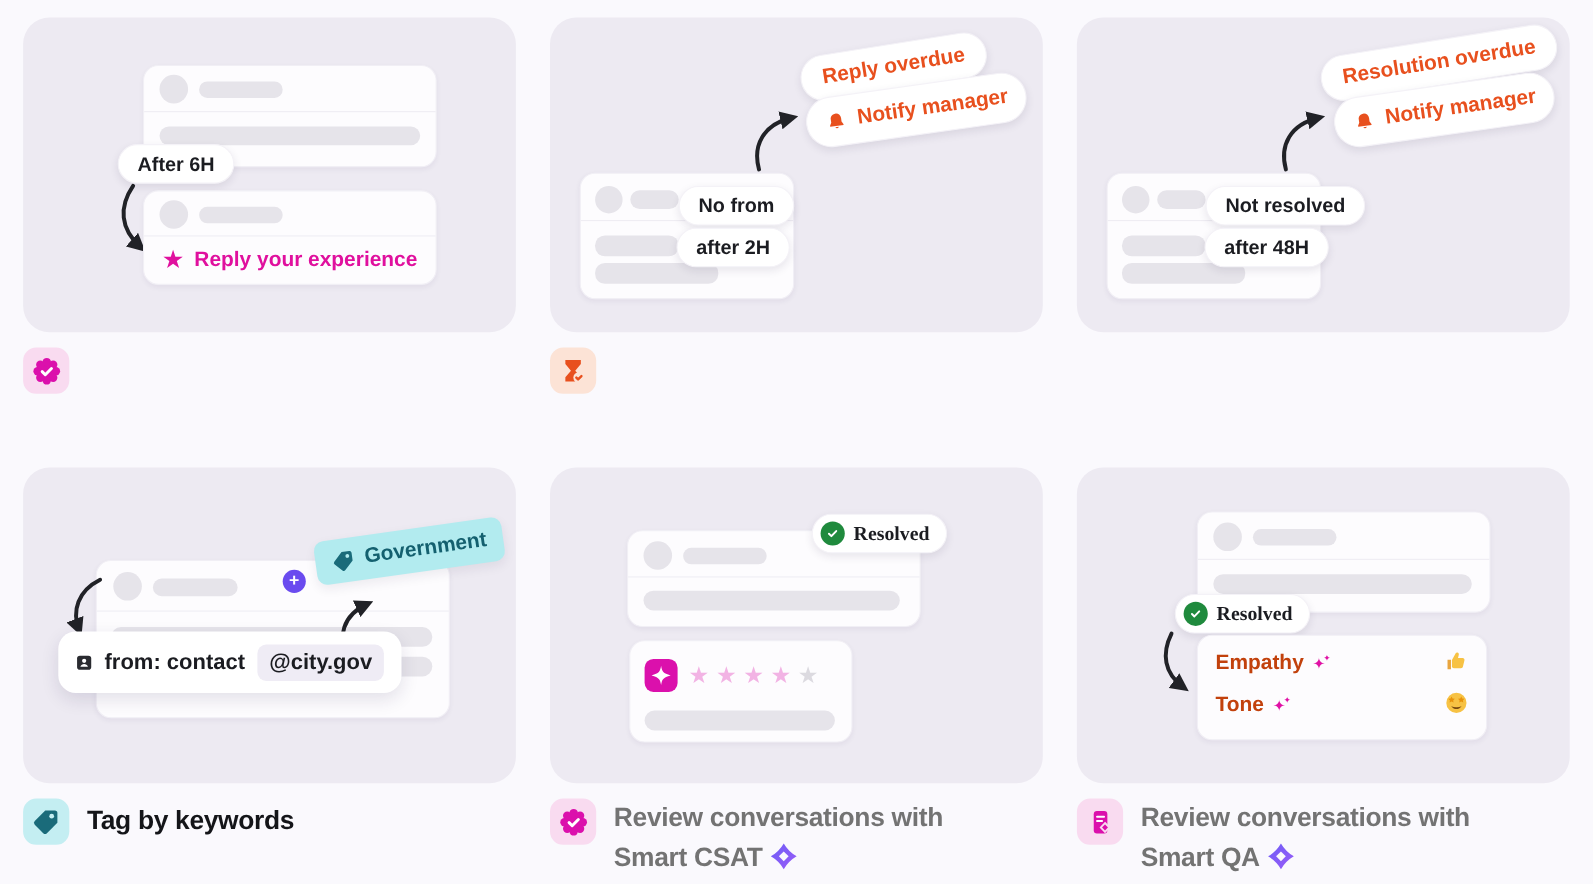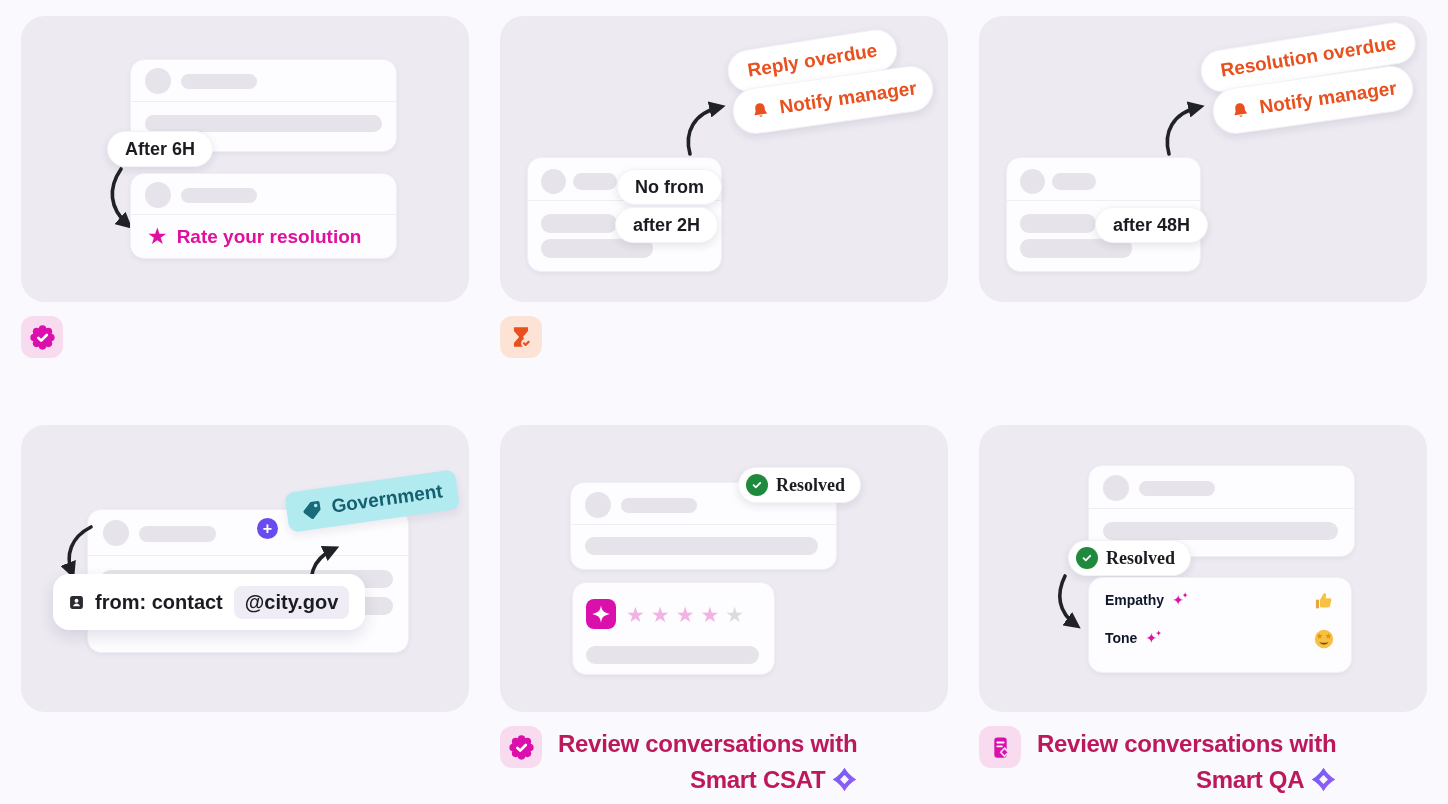--- a/index.html
+++ b/index.html
@@ -14,21 +14,21 @@
   .illus.h1{height:286px;}
   .illus.h2{height:287px;}
 
   
   .cap{position:absolute;left:0;display:flex;gap:16px;align-items:flex-start;}
   .cap-icon{width:42px;height:42px;border-radius:12px;display:flex;align-items:center;justify-content:center;flex:0 0 42px;}
   .bg-pink{background:#F9DBF0;}
   .bg-orange{background:#FCE3D6;}
   .bg-cyan{background:#C4EEF2;}
   .cap-title{font-weight:bold;font-size:24px;color:#141519;letter-spacing:-0.3px;line-height:42px;white-space:nowrap;}
-  .cap-title2{font-weight:bold;font-size:24px;color:#be185d;letter-spacing:-0.3px;line-height:36px;white-space:nowrap;text-align:right;}
+  .cap-title2{font-weight:bold;font-size:24px;color:#737373;letter-spacing:-0.3px;line-height:36px;white-space:nowrap;}
 
   
   .mock{position:absolute;background:#FDFCFE;border:1px solid #F1EFF5;border-radius:14px;box-shadow:0 2px 5px rgba(35,28,70,0.05);}
   .avatar{position:absolute;background:#E6E4EA;border-radius:50%;}
   .gbar{position:absolute;background:#E6E4EA;border-radius:9px;}
   .divider{position:absolute;left:0;right:0;height:1px;background:#EFEDF3;}
 
   .pill{position:absolute;background:#FFFFFF;border-radius:999px;border:1px solid #F4F2F7;
         box-shadow:0 3px 8px rgba(35,28,70,0.10);display:flex;align-items:center;
         font-weight:bold;color:#1B1C21;white-space:nowrap;}
@@ -53,21 +53,21 @@
   .val-chip{background:#EFECF5;border-radius:8px;padding:5px 11px;}
 
   .csat-spark{position:absolute;width:30px;height:30px;border-radius:8px;background:#DB10AC;
               display:flex;align-items:center;justify-content:center;}
   .stars{position:absolute;display:flex;gap:6px;}
   .star{font-size:21px;line-height:1;}
   .star.filled{color:#F2B3E4;}
   .star.empty{color:#DCDAE0;}
 
   .metric-row{position:absolute;display:flex;align-items:center;gap:8px;}
-  .metric-label{font-weight:bold;font-size:14px;color:#0f172a;}
+  .metric-label{font-weight:bold;font-size:19px;color:#c2410c;}
   .sparkles{color:#E011A5;line-height:1;}
   .sp1{font-size:14px;}
   .sp2{font-size:8px;vertical-align:7px;margin-left:-2px;}
   .emoji{position:absolute;width:22px;height:22px;}
 
   .arr{position:absolute;overflow:visible;}
   .diamond{vertical-align:-4px;margin-left:7px;}
 </style>
 </head>
 <body>
@@ -97,21 +97,21 @@
     </div>
     <svg class="arr" style="left:82px;top:150px" width="50" height="66">
       <path d="M18 3 C5 22 6 42 25 59" fill="none" stroke="#212227" stroke-width="3.6" stroke-linecap="round" marker-end="url(#ah)"></path>
     </svg>
     <div class="mock" style="left:109px;top:157px;width:265px;height:84px">
       <div class="avatar" style="left:14px;top:8px;width:26px;height:26px"></div>
       <div class="gbar" style="left:50px;top:14px;width:76px;height:15px"></div>
       <div class="divider" style="top:40px"></div>
       <div class="rate-row" style="left:16px;top:51px">
         <span class="rate-star">★</span>
-        <span class="rate-text">Rate your resolution</span>
+        <span class="rate-text">Reply your experience</span>
       </div>
     </div>
   </div>
   <div class="cap" style="top:300px">
     <span class="cap-icon bg-pink">
       <svg width="27" height="27" viewBox="0 0 24 24">
         <g fill="#DB10AC">
           <circle cx="12" cy="12" r="8.2"></circle>
           <circle cx="19.4" cy="12" r="3.4"></circle>
             <circle cx="17.2" cy="17.2" r="3.4"></circle>
@@ -172,20 +172,23 @@
 
 <div class="tile" style="left:979px;top:16px;height:364px">
   <div class="illus h1">
     <div class="mock" style="left:27px;top:141px;width:193px;height:113px">
       <div class="avatar" style="left:13px;top:11px;width:25px;height:25px"></div>
       <div class="gbar" style="left:45px;top:15px;width:44px;height:17px"></div>
       <div class="divider" style="top:42px"></div>
       <div class="gbar" style="left:13px;top:56px;width:76px;height:19px"></div>
       <div class="gbar" style="left:13px;top:81px;width:112px;height:19px"></div>
     </div>
+    <div class="pill badge-sm" style="left:117px;top:153px">
+      <span>Not resolved</span>
+    </div>
     <div class="pill badge-sm" style="left:116px;top:191px">
       <span>after 48H</span>
     </div>
     <svg class="arr" style="left:182px;top:84px" width="52" height="60">
       <path d="M8 54 C2 32 12 13 38 7" fill="none" stroke="#212227" stroke-width="3.6" stroke-linecap="round" marker-end="url(#ah)"></path>
     </svg>
     <div class="pill overdue-pill" style="left:222px;top:37px">
       <span>Resolution overdue</span>
     </div>
     <div class="pill notify-pill" style="left:234px;top:75px">
@@ -231,20 +234,29 @@
       <span style="display:flex">
         <svg width="15" height="15" viewBox="0 0 14 14">
           <rect x="1" y="1" width="12" height="12" rx="2.4" fill="#2A2B30"></rect>
           <circle cx="7" cy="5.4" r="1.8" fill="#fff"></circle>
           <path d="M3.8 10.4c.5-1.6 1.8-2.4 3.2-2.4s2.7.8 3.2 2.4z" fill="#fff"></path>
         </svg>
       </span>
       <span>from: contact</span>
       <span class="val-chip">@city.gov</span>
     </div>
+  </div>
+  <div class="cap" style="top:301px">
+    <span class="cap-icon bg-cyan">
+      <svg width="26" height="26" viewBox="0 0 24 24">
+        <path fill="#1A6B7A" d="M11.2 2.6h8a2.2 2.2 0 0 1 2.2 2.2v8L12.6 21.6a2.2 2.2 0 0 1-3.1 0l-7.1-7.1a2.2 2.2 0 0 1 0-3.1z"></path>
+        <circle cx="16.6" cy="7.4" r="2" fill="#C4EEF2"></circle>
+      </svg>
+    </span>
+    <span class="cap-title">Tag by keywords</span>
   </div>
 </div>
 
 <div class="tile" style="left:500px;top:425px;height:379px">
   <div class="illus h2">
     <div class="mock" style="left:70px;top:57px;width:265px;height:86px">
       <div class="avatar" style="left:14px;top:9px;width:26px;height:26px"></div>
       <div class="gbar" style="left:50px;top:15px;width:76px;height:15px"></div>
       <div class="divider" style="top:41px"></div>
       <div class="gbar" style="left:14px;top:54px;width:233px;height:18px"></div>

